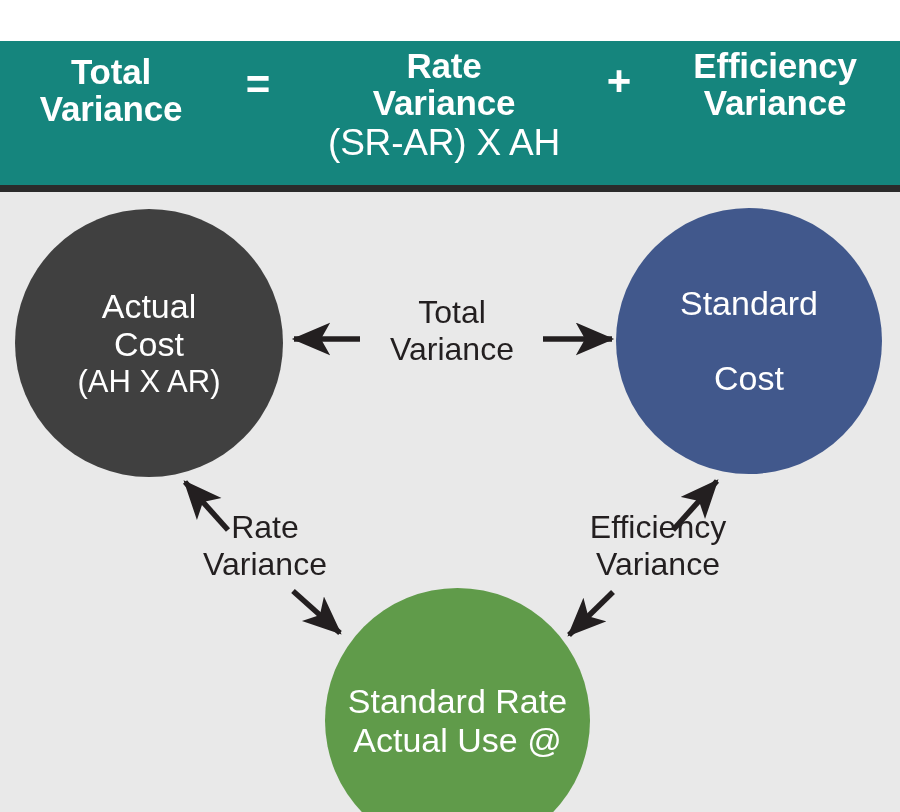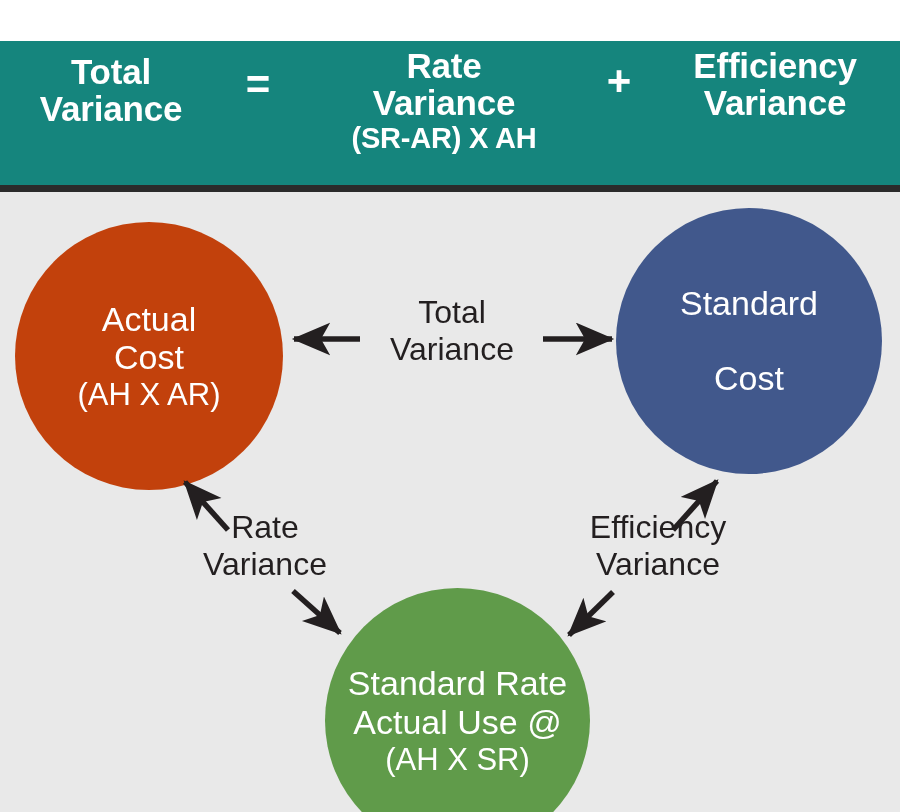--- a/index.html
+++ b/index.html
@@ -38,22 +38,22 @@
     color: #ffffff;
     line-height: 1.06;
   }
   .hdr-strong {
     font-weight: bold;
     font-size: 35px;
     letter-spacing: -0.2px;
     white-space: nowrap;
   }
   .hdr-sub {
-    font-weight: bold;
-    font-size: 29px;
+    font-weight: normal;
+    font-size: 37px;
     letter-spacing: -0.2px;
     white-space: nowrap;
     margin-top: 2px;
   }
   #hdr-total {
     left: 0; top: 12px; width: 222px;
   }
   #hdr-equals {
     left: 222px; top: 22px; width: 72px;
     font-weight: bold; font-size: 42px; color: #ffffff;
@@ -84,23 +84,23 @@
   .node-line-main {
     font-size: 34px;
     white-space: nowrap;
   }
   .node-line-sub {
     font-size: 31px;
     white-space: nowrap;
     text-align: center;
   }
   #circle-actual-cost {
-    left: 15px; top: 181px;
+    left: 15px; top: 168px;
     width: 268px; height: 268px;
-    background: #c2410c;
+    background: #404040;
   }
   #circle-standard-cost {
     left: 616px; top: 167px;
     width: 266px; height: 266px;
     background: #41588C;
     gap: 36px;
   }
   #circle-actual-use {
     left: 325px; top: 547px;
     width: 265px; height: 265px;
@@ -169,21 +169,20 @@
   </div>
 
   <div class="node-circle" id="circle-standard-cost">
     <div class="node-line-main">Standard</div>
     <div class="node-line-main">Cost</div>
   </div>
 
   <div class="node-circle" id="circle-actual-use">
     <div class="node-line-main">Standard Rate</div>
     <div class="node-line-main">Actual Use @</div>
-    <div class="node-line-sub">(AH X SR)</div>
   </div>
 
   <svg id="arrow-layer" viewBox="0 0 900 812">
     <defs>
       <marker id="ah" markerWidth="8" markerHeight="8" refX="6.6" refY="3" orient="auto" markerUnits="strokeWidth">
         <path d="M0,0 L7,3 L0,6 L1.7,3 Z" fill="#231f20"></path>
       </marker>
     </defs>
 
     <g>

